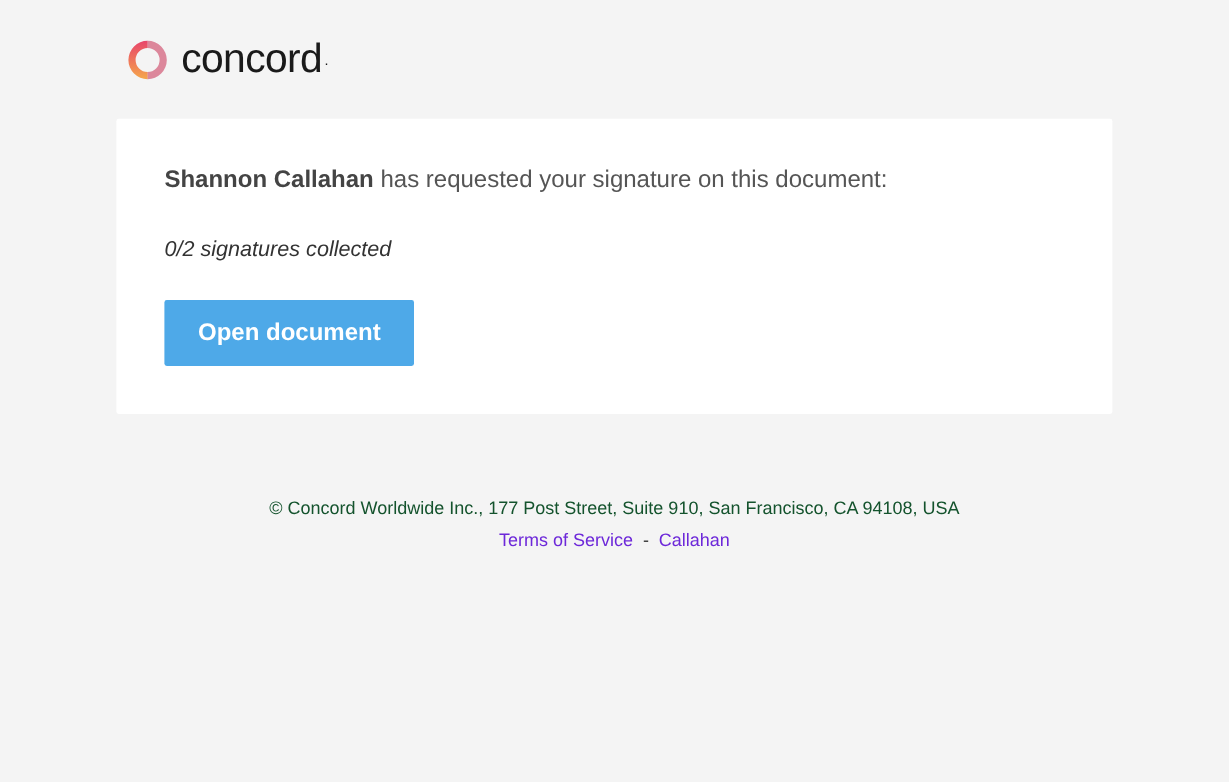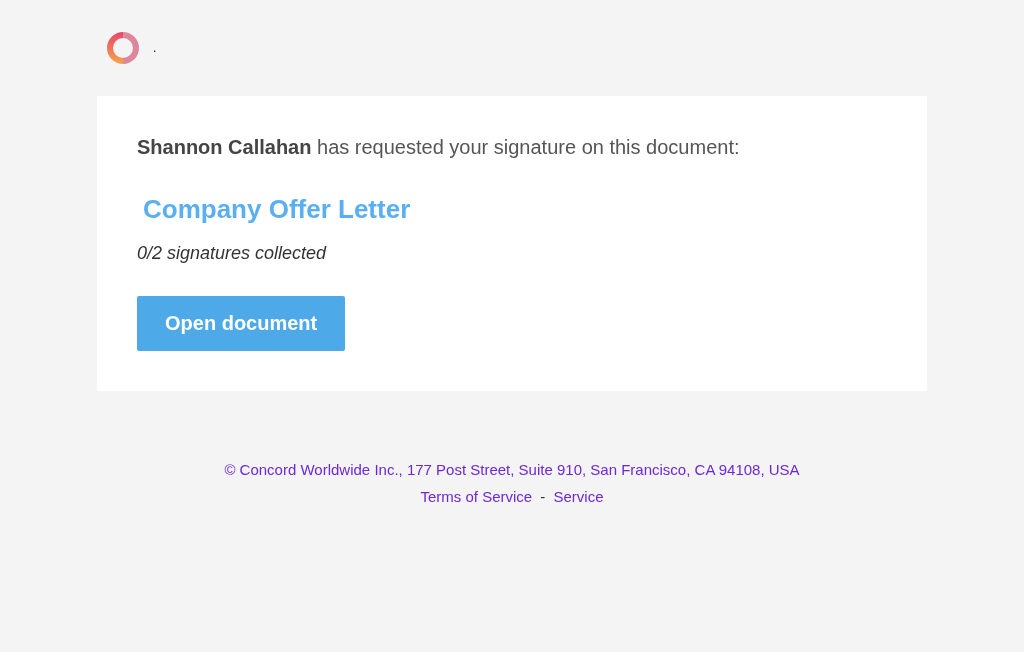--- a/index.html
+++ b/index.html
@@ -93,21 +93,21 @@
       font-size: 17px;
       color: #666;
       line-height: 1.35;
     }
     .footer {
       text-align: center;
       margin-top: 22px;
     }
     .copyright {
       font-size: 15px;
-      color: #6d28d9;
+      color: #14532d;
       margin-bottom: 10px;
     }
     .footer-links {
       font-size: 15px;
       color: #333;
     }
     .footer-links a {
       color: #6d28d9;
       text-decoration: none;
     }
@@ -125,36 +125,36 @@
         <defs>
           <linearGradient id="g1" x1="0" y1="0" x2="0" y2="1">
             <stop offset="0%" stop-color="#e8456b"></stop>
             <stop offset="100%" stop-color="#f5a64b"></stop>
           </linearGradient>
         </defs>
         <path d="M18 2 A16 16 0 0 0 18 34 L18 28 A10 10 0 0 1 18 8 Z" fill="url(#g1)"></path>
         <path d="M18 2 A16 16 0 0 1 18 34 L18 28 A10 10 0 0 0 18 8 Z" fill="#c92d52" opacity="0.55"></path>
       </svg>
     </span>
+    <span class="logo-text">concord</span>
     <span class="logo-text-tm">.</span>
   </div>
 
   <div class="card">
     <div class="request-line">
       <span class="requester">Shannon Callahan</span><span> has requested your signature on this document:</span>
     </div>
-    <div class="doc-title">Company Offer Letter</div>
     <div class="signatures">0/2 signatures collected</div>
     <button class="open-btn">Open document</button>
   </div>
 
   <div class="about-section">
   </div>
 
   <div class="footer">
     <div class="copyright">© Concord Worldwide Inc., 177 Post Street, Suite 910, San Francisco, CA 94108, USA</div>
     <div class="footer-links">
       <a href="#">Terms of Service</a>
       <span class="footer-sep">-</span>
-      <a href="#">Service</a>
+      <a href="#">Callahan</a>
     </div>
   </div>
 </div>
 
 </body></html>

